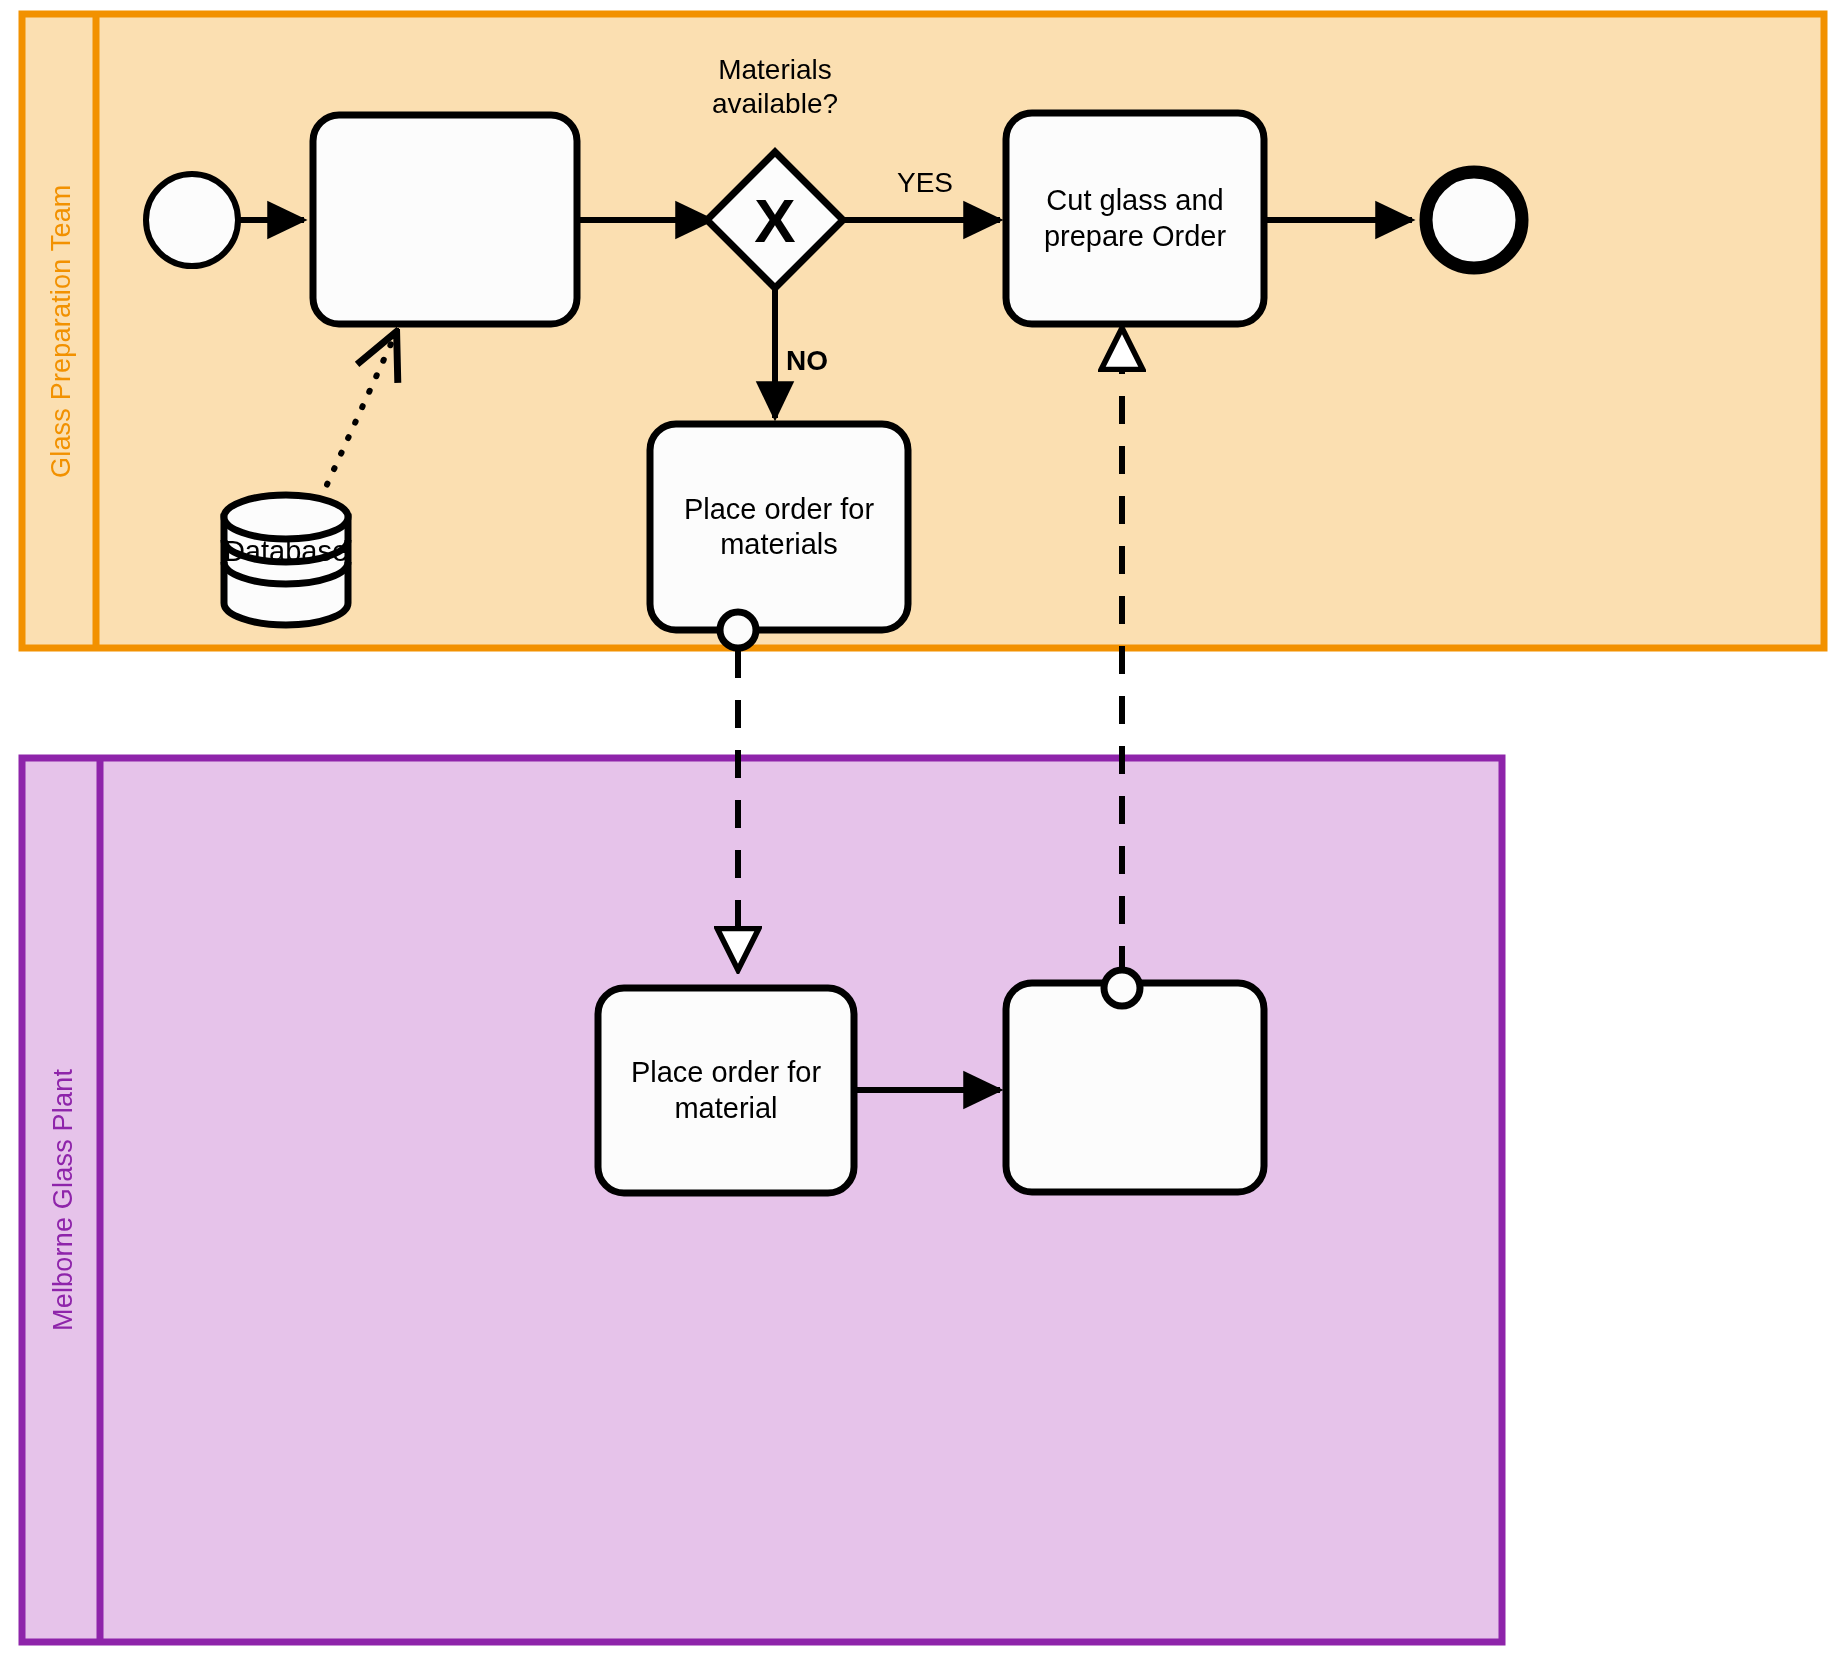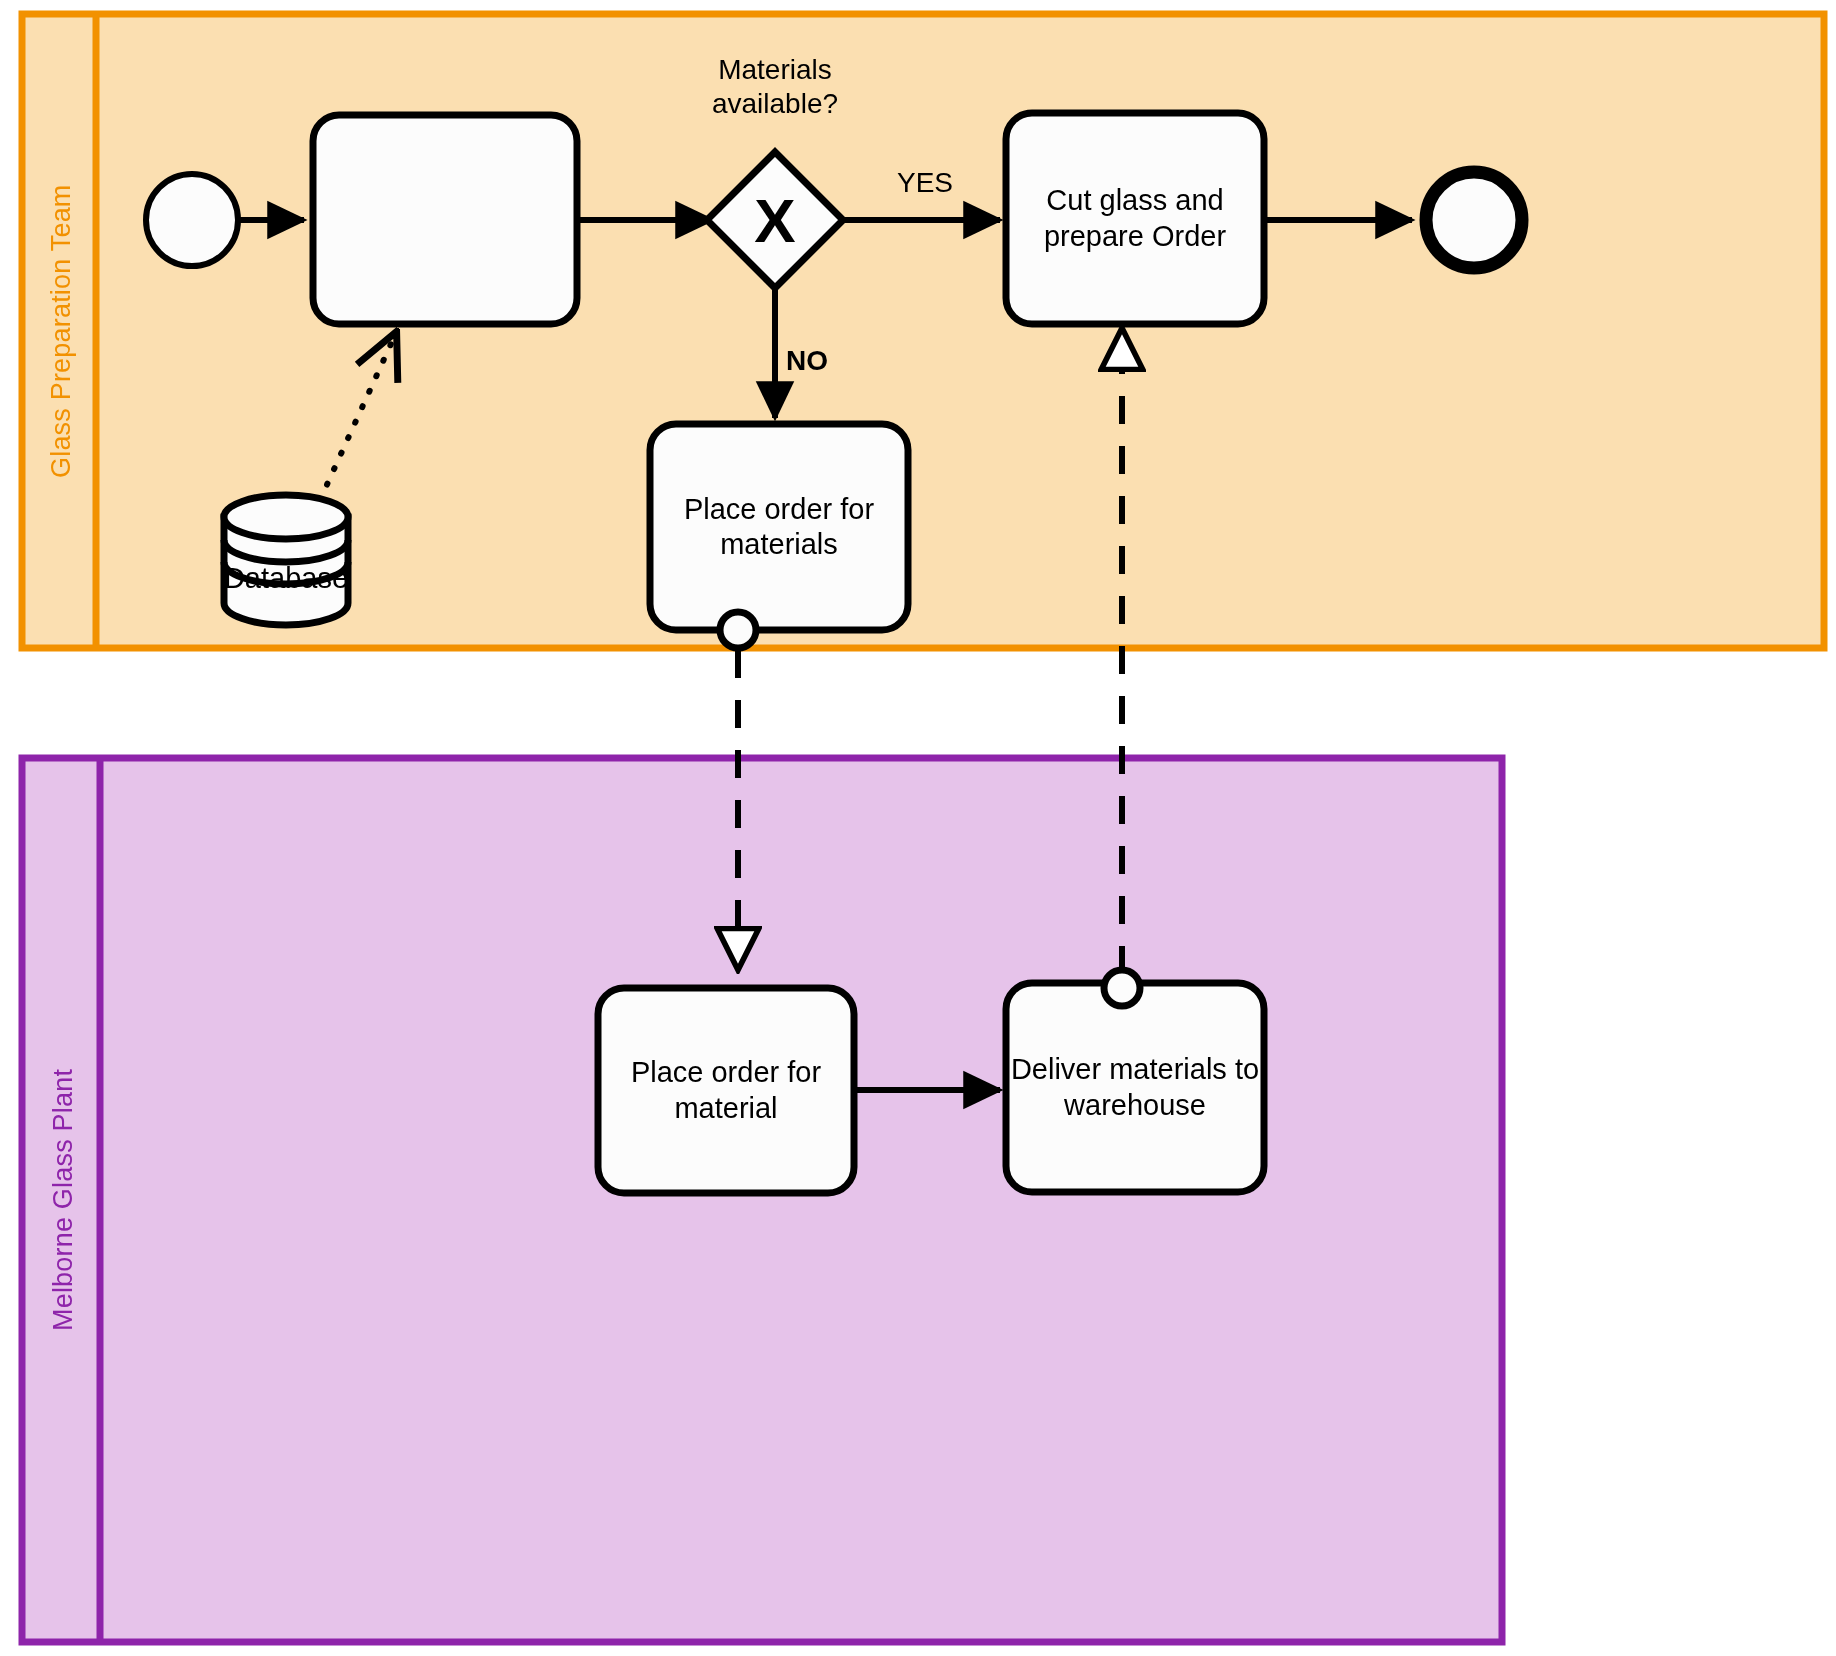--- a/index.html
+++ b/index.html
@@ -142,32 +142,28 @@
 
   <div class="edge-label" style="left:786px;top:340px;width:100px;height:42px;justify-content:flex-start;font-weight:bold;">
     <span>NO</span>
   </div>
 
   <div class="node-text" style="left:1006px;top:113px;width:258px;height:211px;white-space:pre-line;">
     <span>Cut glass and
 prepare Order</span>
   </div>
 
-  <div class="db-text" style="left:213px;top:555px;width:146px;height:46px;">
+  <div class="db-text" style="left:213px;top:528px;width:146px;height:46px;">
     <span>Database</span>
   </div>
 
   <div class="node-text" style="left:650px;top:424px;width:258px;height:206px;white-space:pre-line;">
     <span>Place order for
 materials</span>
   </div>
 
   <div class="node-text" style="left:598px;top:988px;width:256px;height:205px;white-space:pre-line;">
     <span>Place order for
 material</span>
   </div>
 
-  <div class="node-text" style="left:1000px;top:983px;width:270px;height:209px;white-space:pre-line;">
-    <span>Deliver materials to
-warehouse</span>
-  </div>
 
 </div>
 
 </body></html>

